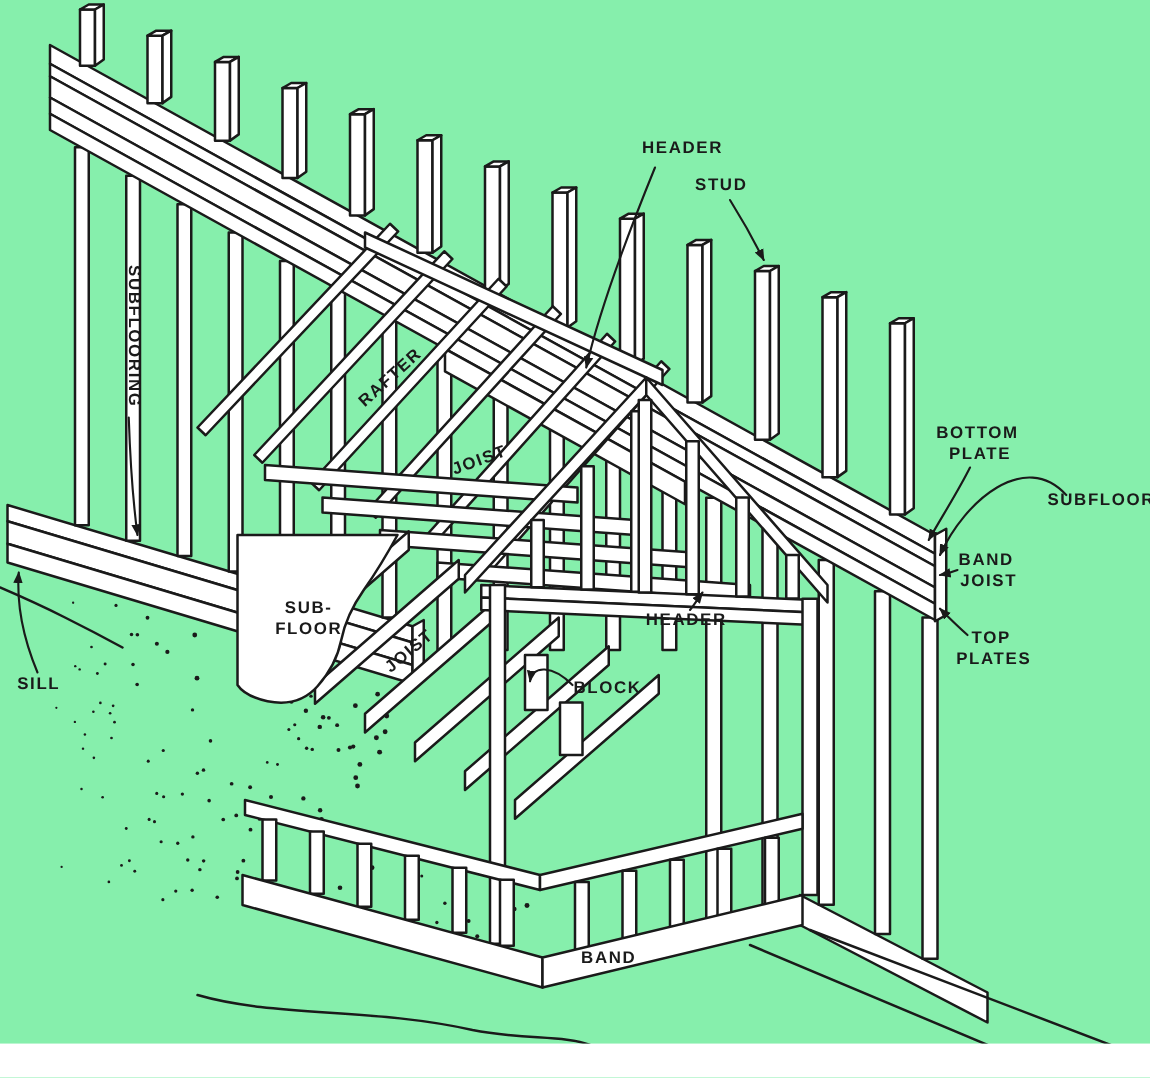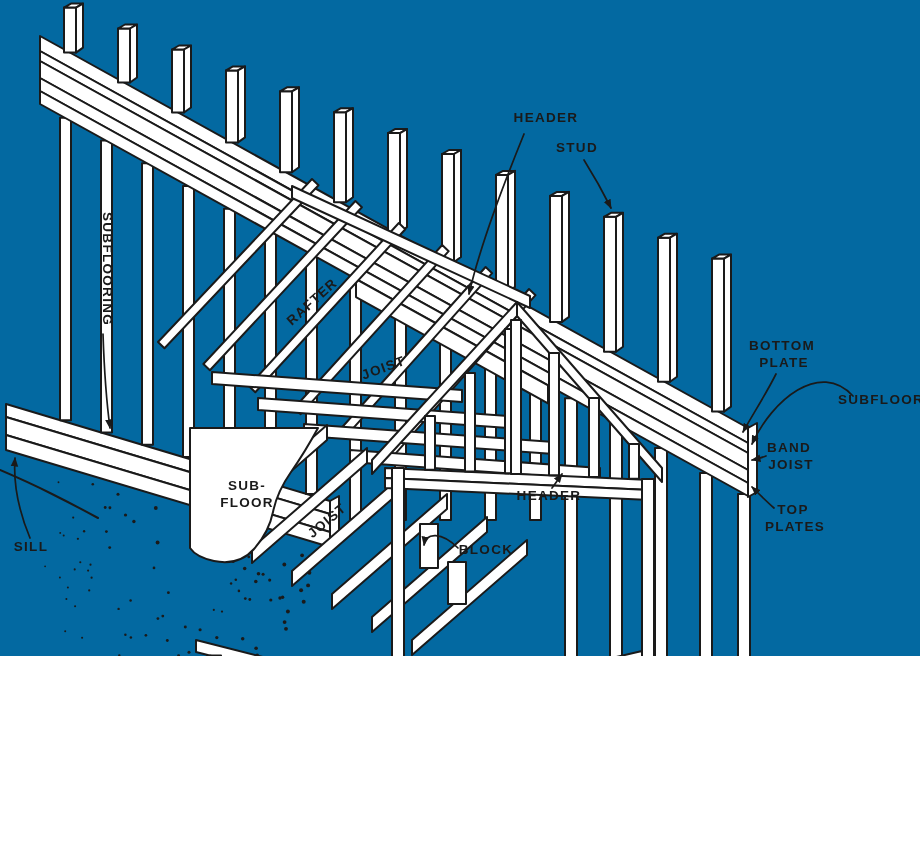--- a/index.html
+++ b/index.html
@@ -1,16 +1,16 @@
 <!DOCTYPE html>
 <html style="--ink: #1a1a1a;"><head>
 <meta charset="utf-8">
 <style>
   html,body{margin:0;padding:0;background:#ffffff;}
-  .wrap{width:920px;height:656px;position:relative;background:#0369a1;overflow:hidden;}
+  .wrap{width:920px;height:835px;position:relative;background:#86efac;overflow:hidden;}
   svg{display:block;}
   .bd{fill:#ffffff;stroke:var(--ink,#1a1a1a);stroke-width:2;stroke-linejoin:round;}
   .ln{fill:none;stroke:var(--ink,#1a1a1a);stroke-width:2;stroke-linecap:round;}
   .arrow{fill:none;stroke:var(--ink,#1a1a1a);stroke-width:1.7;stroke-linecap:round;}
   .dot{fill:var(--ink,#1a1a1a);stroke:none;}
   .lbl{font-family:"Liberation Sans",sans-serif;font-weight:700;font-size:13.5px;
        letter-spacing:1.3px;fill:var(--ink,#1a1a1a);}
   #ah path{fill:var(--ink,#1a1a1a);}
 </style>
 </head>

